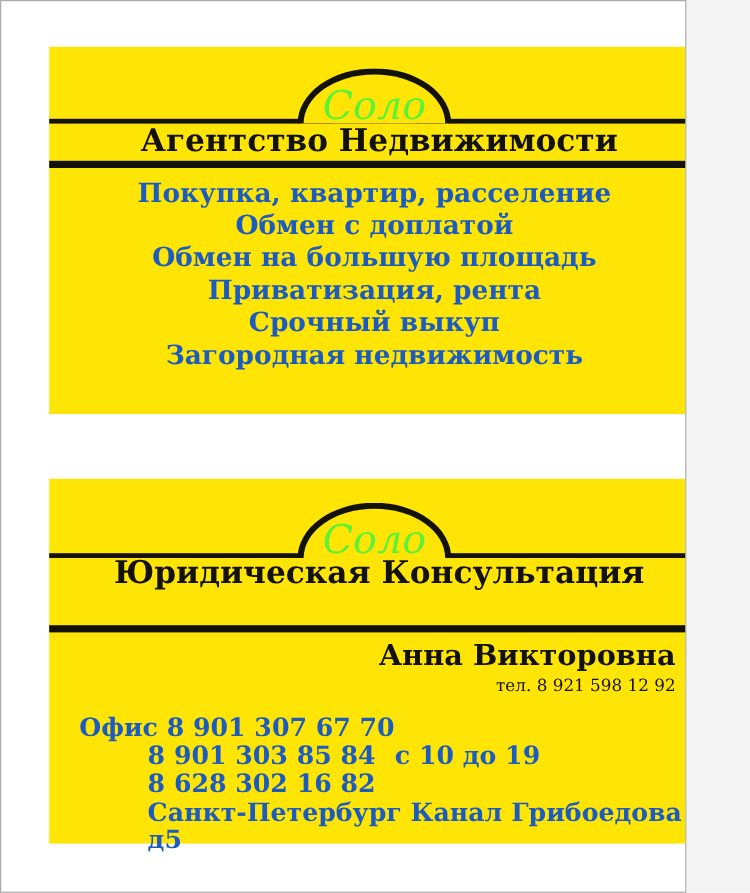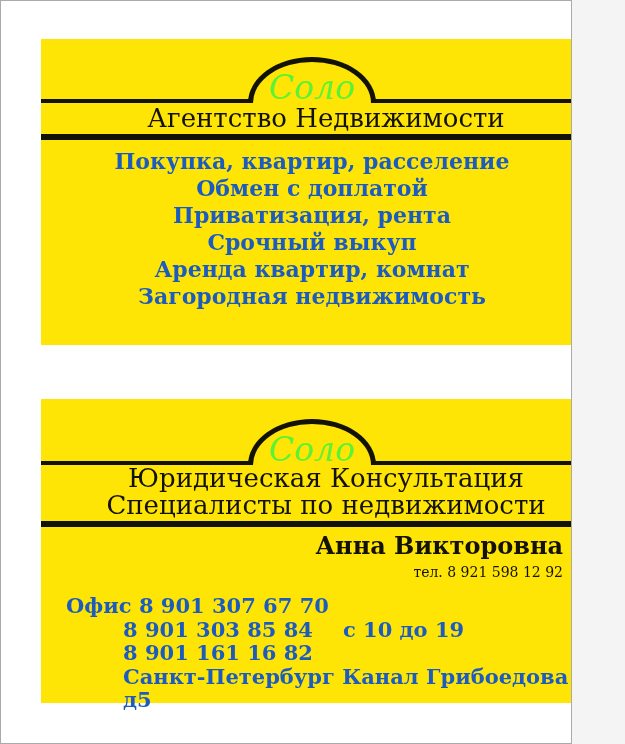--- a/index.html
+++ b/index.html
@@ -43,22 +43,22 @@
 
   .logo{
     position:absolute;left:0;width:100%;text-align:center;z-index:3;
     font-style:italic;font-size:33px;line-height:38px;
     color:#5cf235;
   }
   #card1 .logo{top:30px;}
   #card2 .logo{top:32px;}
 
   .card-title{
-    position:absolute;left:14px;width:100%;text-align:center;
-    font-weight:normal;color:#131206;
+    position:absolute;left:4px;width:100%;text-align:center;
+    font-weight:bold;color:#131206;
     font-size:26px;line-height:27px;
     letter-spacing:0px;
   }
   #card1 .card-title{top:66px;}
   #card2 .card-title{top:66px;}
 
   .thick-line{
     position:absolute;left:0;right:0;height:6px;background:#131206;
   }
   #card1 .thick-line{top:95px;}
@@ -76,63 +76,62 @@
   }
   .person-name{font-weight:bold;font-size:24px;line-height:26px;}
   .person-phone{font-size:14px;line-height:24px;margin-top:1px;}
 
   .contacts{
     position:absolute;top:195px;left:25px;right:10px;
     color:#1d5cbf;font-weight:bold;
     font-size:21px;line-height:23.5px;
   }
   .contact-indent{margin-left:57px;}
-  .hours{display:inline-block;margin-left:30px;}
+  .hours{display:inline-block;margin-left:16px;}
 </style>
 </head>
 <body>
 
 <div class="page">
 
   <div class="card" id="card1">
     <div class="thin-line"></div>
     <div class="dome"></div>
     <div class="logo">Соло</div>
     <div class="card-title">Агентство Недвижимости</div>
     <div class="thick-line"></div>
     <div class="services">
         <div class="service-line">Покупка, квартир, расселение</div>
         <div class="service-line">Обмен с доплатой</div>
+        <div class="service-line">Обмен на большую площадь</div>
         <div class="service-line">Приватизация, рента</div>
         <div class="service-line">Срочный выкуп</div>
-        <div class="service-line">Аренда квартир, комнат</div>
         <div class="service-line">Загородная недвижимость</div>
       </div>
   </div>
 
   <div class="card" id="card2">
     <div class="thin-line"></div>
     <div class="dome"></div>
     <div class="logo">Соло</div>
     <div class="card-title">
       <div>Юридическая Консультация</div>
-      <div>Специалисты по недвижимости</div>
     </div>
     <div class="thick-line"></div>
 
     <div class="person">
       <div class="person-name">Анна Викторовна</div>
       <div class="person-phone">тел. 8 921 598 12 92</div>
     </div>
 
     <div class="contacts">
       <div>Офис 8 901 307 67 70</div>
       <div class="contact-indent">
         <span>8 901 303 85 84</span><span class="hours">с 10 до 19</span>
       </div>
       <div class="contact-indent">
-        <span>8 901 161 16 82</span>
+        <span>8 628 302 16 82</span>
       </div>
       <div class="contact-indent">Санкт-Петербург Канал Грибоедова д5</div>
     </div>
   </div>
 
 </div>
 
 </body></html>

